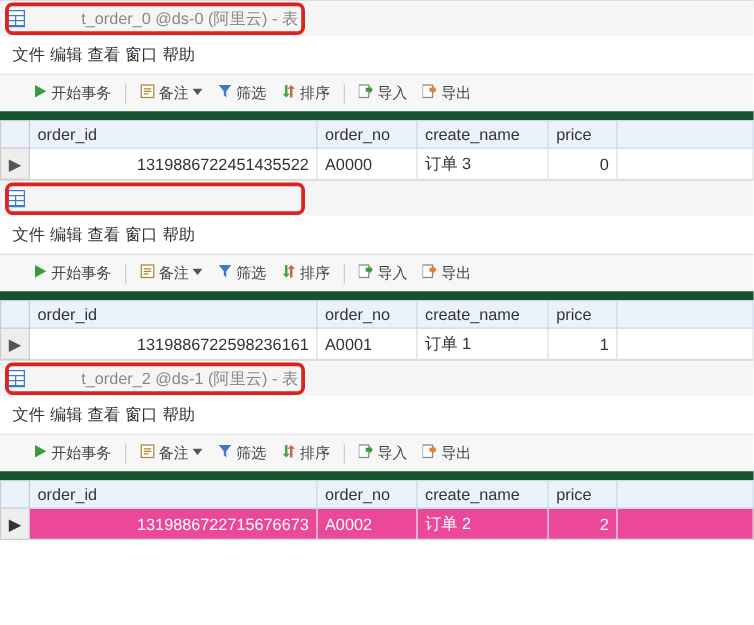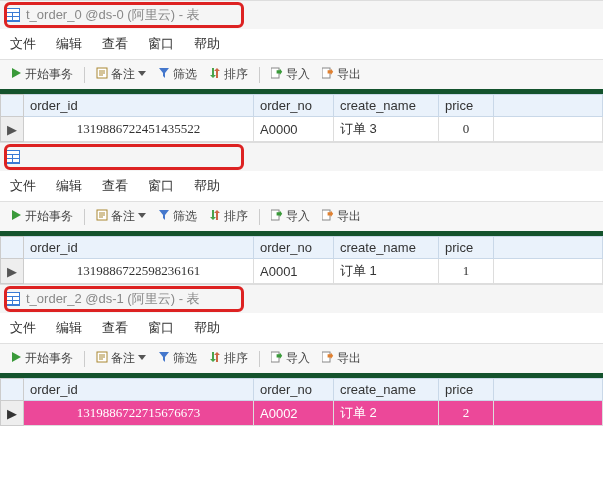--- a/index.html
+++ b/index.html
@@ -19,45 +19,46 @@
     padding: 4px 6px;
     background: #f5f5f5;
     gap: 6px;
     position: relative;
     height: 28px;
   }
   .title-bar .icon svg { display:block; }
   .title-text {
     color: #888;
     font-size: 13px;
+    margin-left: 39px;
   }
   .red-out {
     position: absolute;
     border: 3px solid #d22;
     border-radius: 6px;
     left: 4px;
     top: 1px;
     height: 26px;
     pointer-events: none;
   }
   .menu-bar {
     display: flex;
-    gap: 20px;
+    gap: 4px;
     padding: 6px 10px;
     background: #fff;
     border-bottom: 1px solid #e0e0e0;
   }
   .menu-item { color: #333; }
   .toolbar {
     display: flex;
     align-items: center;
     gap: 4px;
-    padding: 4px 6px;
+    padding: 4px 22px;
     background: #f7f7f7;
-    border-bottom: 5px solid #14532d;
+    border-bottom: 7px solid #14532d;
   }
   .tb-btn {
     display: flex;
     align-items: center;
     gap: 3px;
     padding: 2px 4px;
     color: #444;
     font-size: 12px;
   }
   .tb-sep {
@@ -95,21 +96,21 @@
     background: #eaf2fb;
   }
   .sel-row td {
     background: #ec4899;
     color: #fff;
   }
   .sel-row .rowhead {
     background: #eee;
     color: #333;
   }
-  .num { text-align: center; padding-right: 8px; font-family: Liberation Serif, serif; }
+  .num { text-align: right; padding-right: 8px; }
   .marker {
     color: #555;
     font-size: 11px;
     text-align:center;
   }
 </style>
 </head>
 <body>
 
 <div id="root">

